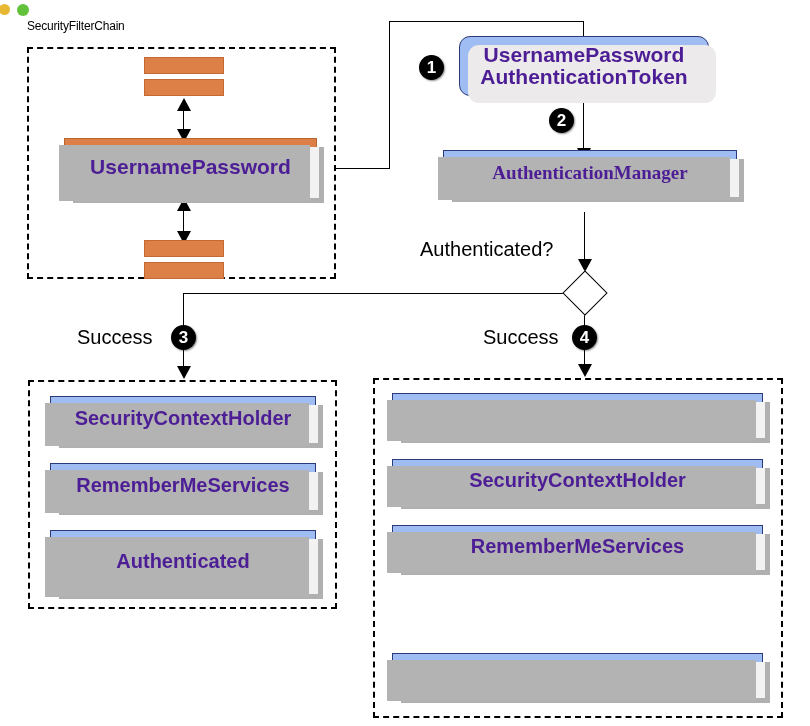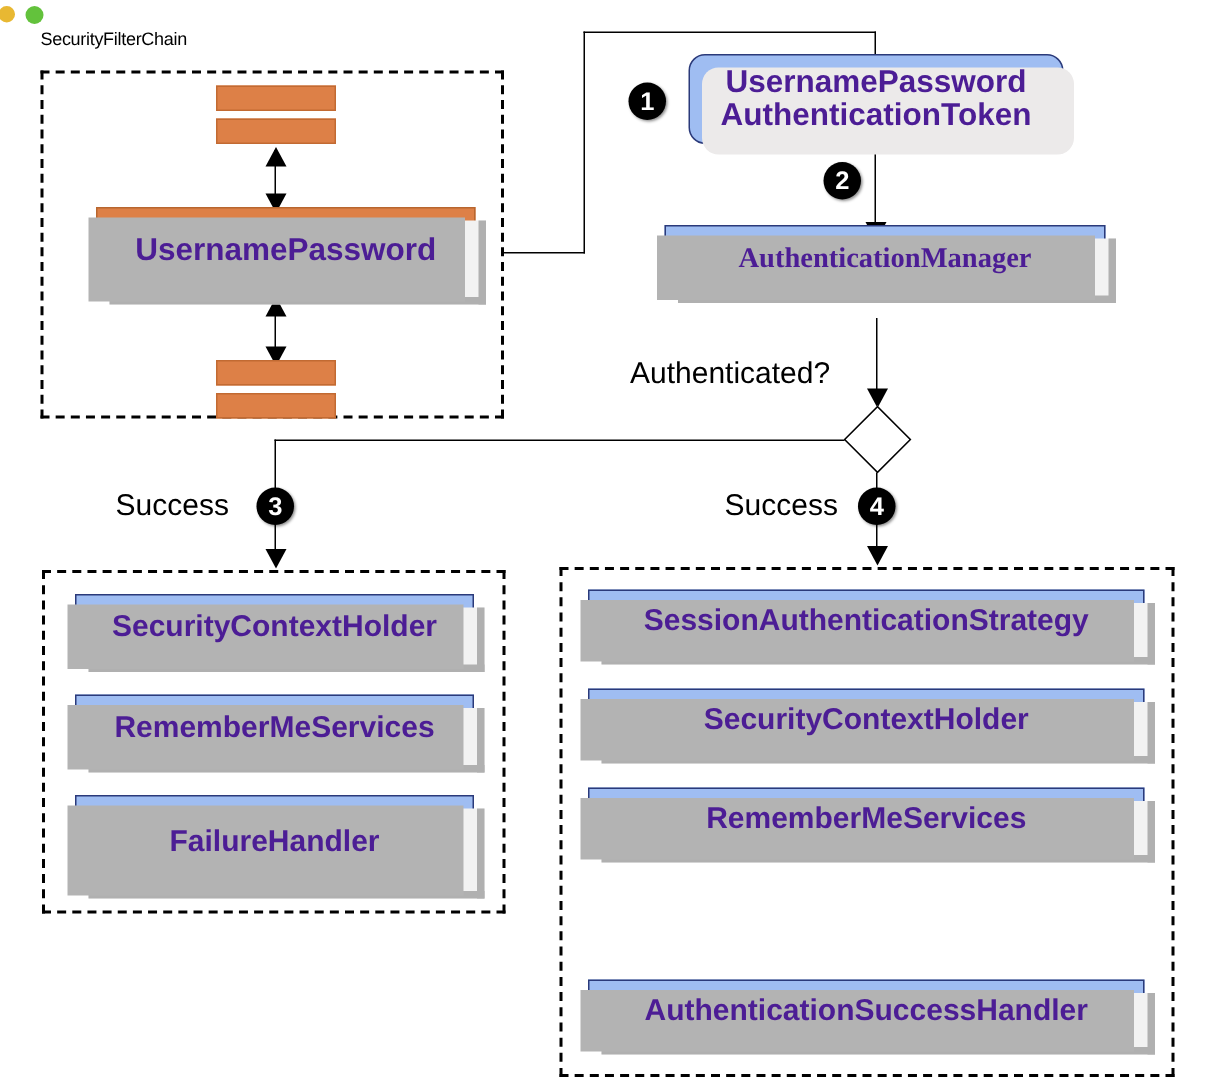--- a/index.html
+++ b/index.html
@@ -242,50 +242,48 @@
   <div class="node node-blue" style="left:50px; top:463px; width:266px; height:45px; font-size:20px;">
     <span class="shadow"></span>
     <span class="shadow-inner"></span>
     <span>RememberMeServices</span>
   </div>
 
   <div class="node node-blue" style="left:50px; top:530px; width:266px; height:62px; font-size:20px;">
     <span class="shadow"></span>
     <span class="shadow-inner"></span>
     <span>
-      <span>FailureHandler</span><br>
+      <span>Authenticated</span><br>
     </span>
   </div>
 
   <div class="line line-v" style="left:584px; top:307px; height:67px;"></div>
   <div class="arrow-down" style="left:578px; top:364px;"></div>
 
   <div class="edge-label" style="left:483px; top:326px;">Success</div>
   <div class="step-badge" style="left:572px; top:325px;">4</div>
 
   <div class="dashed-box" style="left:373px; top:378px; width:410px; height:340px;"></div>
 
   <div class="node node-blue" style="left:392px; top:393px; width:371px; height:43px; font-size:20px;">
     <span class="shadow"></span>
     <span class="shadow-inner"></span>
-    <span>SessionAuthenticationStrategy</span>
   </div>
 
   <div class="node node-blue" style="left:392px; top:459px; width:371px; height:43px; font-size:20px;">
     <span class="shadow"></span>
     <span class="shadow-inner"></span>
     <span>SecurityContextHolder</span>
   </div>
 
   <div class="node node-blue" style="left:392px; top:525px; width:371px; height:43px; font-size:20px;">
     <span class="shadow"></span>
     <span class="shadow-inner"></span>
     <span>RememberMeServices</span>
   </div>
 
 
   <div class="node node-blue" style="left:392px; top:653px; width:371px; height:43px; font-size:20px;">
     <span class="shadow"></span>
     <span class="shadow-inner"></span>
-    <span>AuthenticationSuccessHandler</span>
   </div>
 
 </div>
 
 </body></html>

